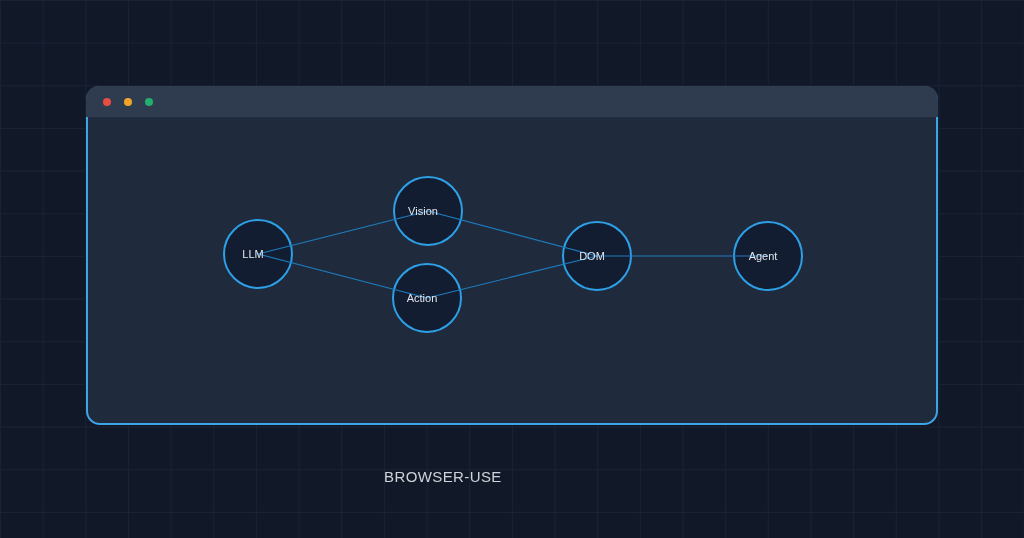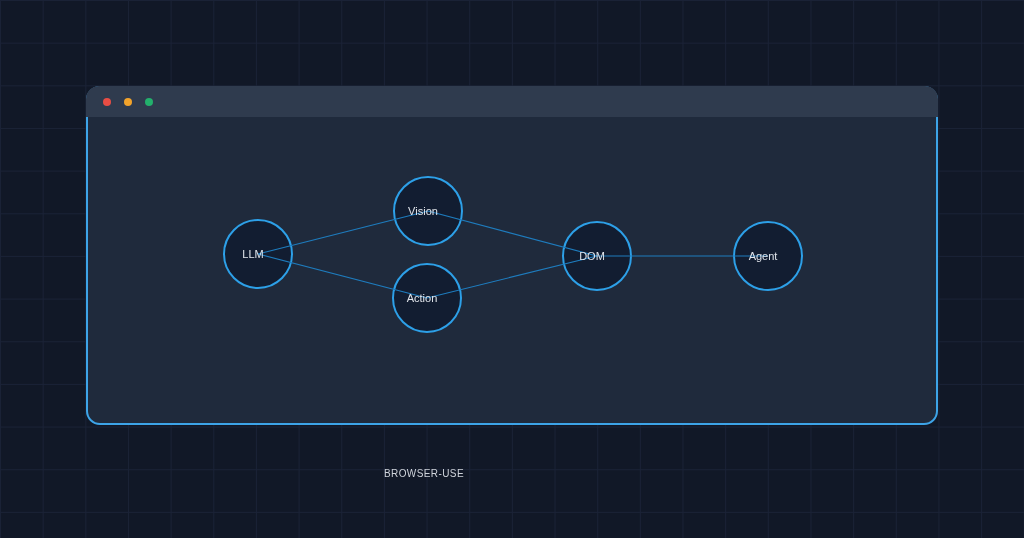--- a/index.html
+++ b/index.html
@@ -59,21 +59,21 @@
   }
   .node-label {
     font-family: "Liberation Sans", "DejaVu Sans", sans-serif;
     font-size: 11px;
     fill: #e2e6ec;
   }
   .footer-label {
     position: absolute;
     left: 384px;
     top: 468px;
-    font-size: 10px;
+    font-size: 15px;
     letter-spacing: 0.4px;
     color: #cfd3da;
     white-space: nowrap;
   }
 </style>
 </head>
 <body>
 
 <div class="page">
 

